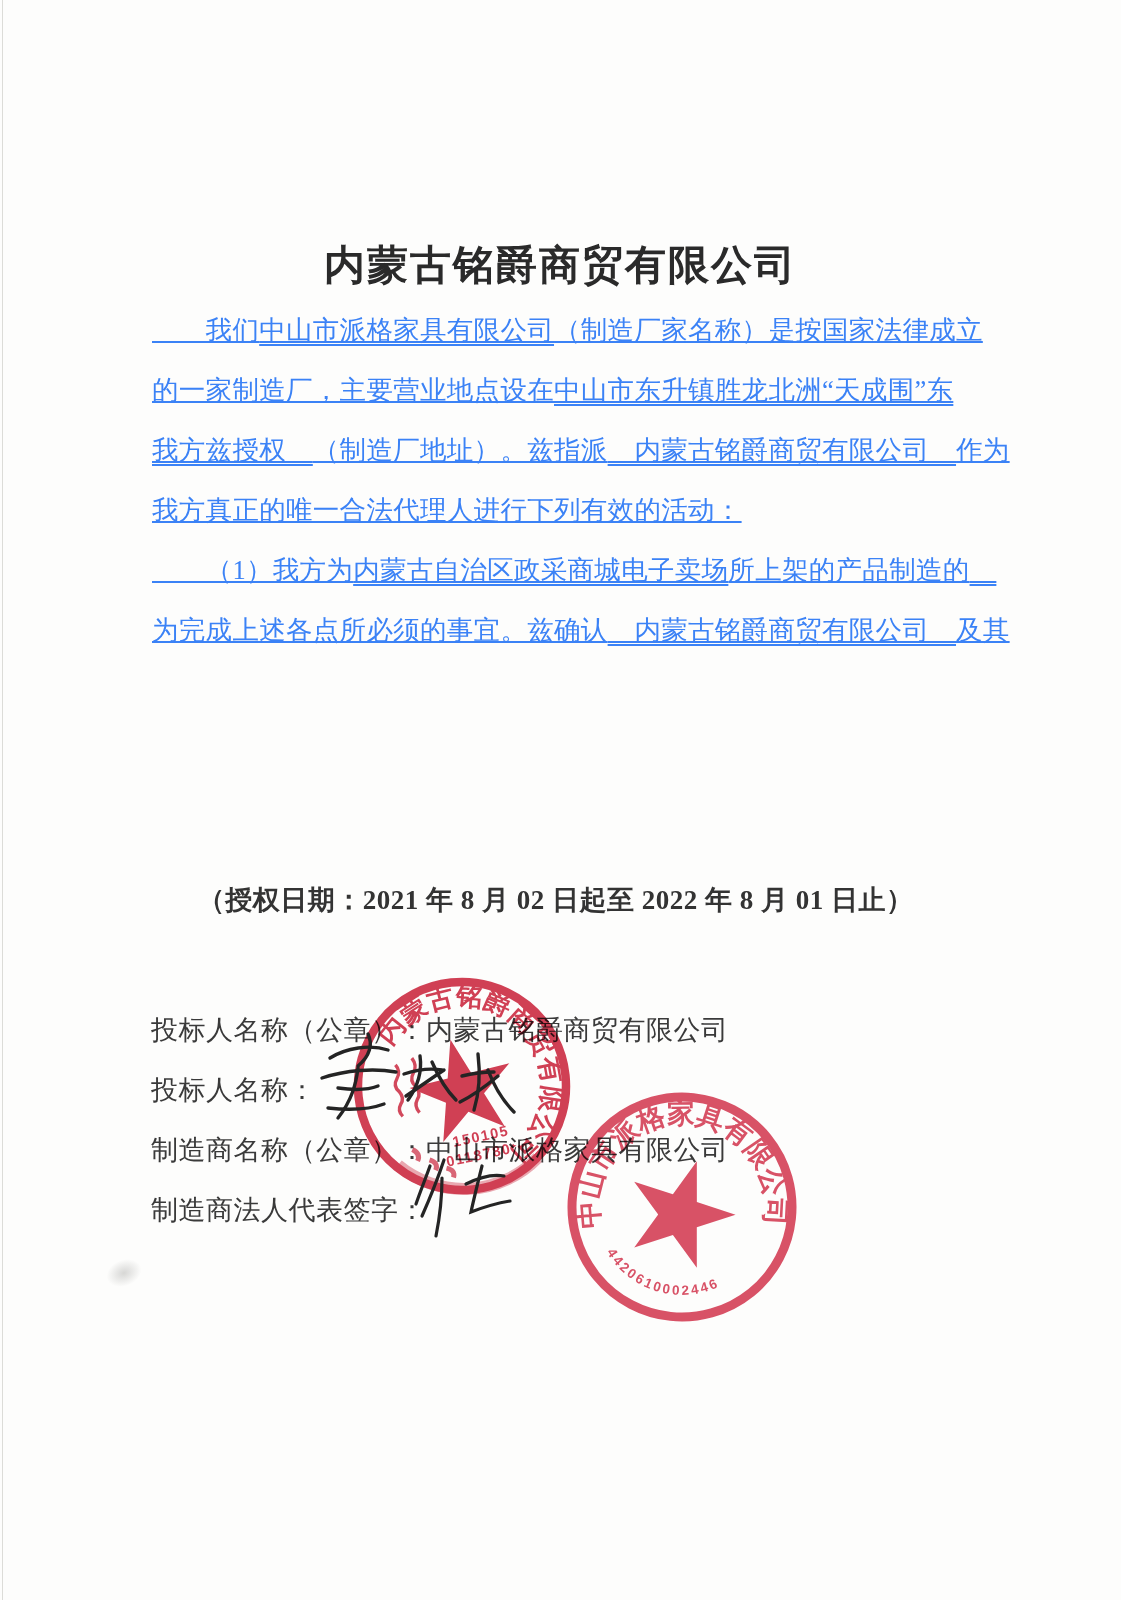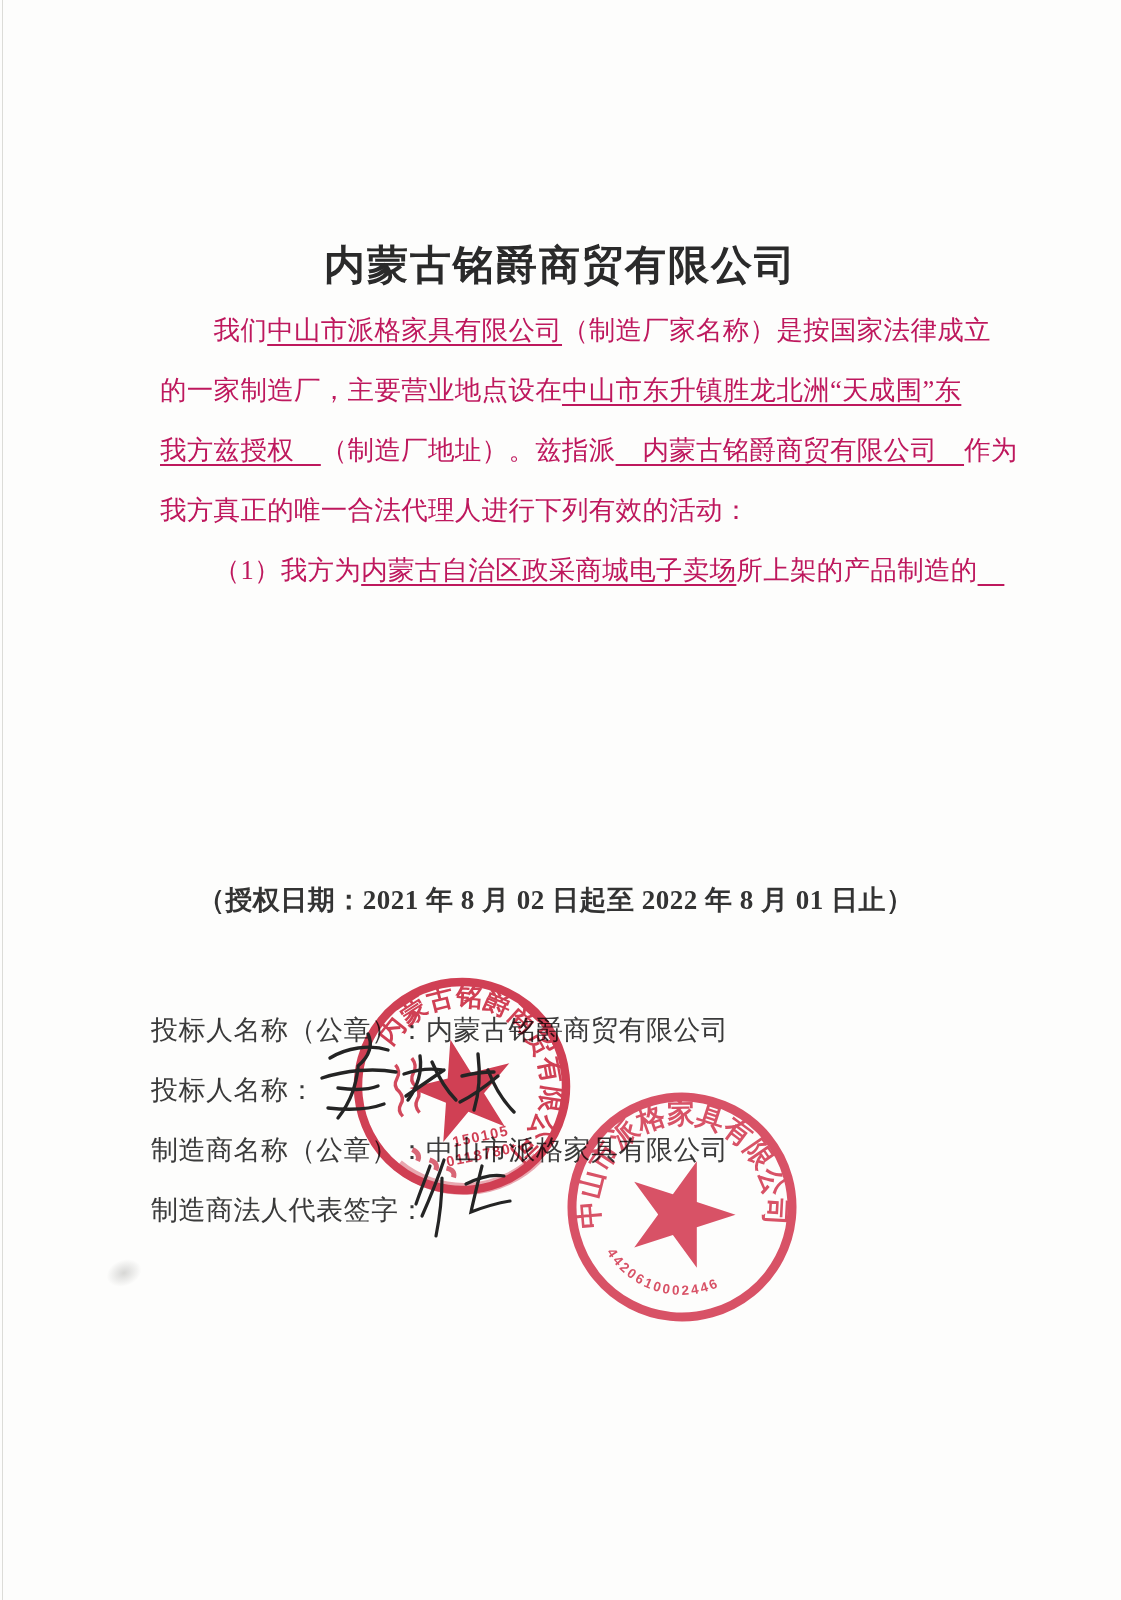--- a/index.html
+++ b/index.html
@@ -19,22 +19,23 @@
     position:absolute; left:2px; top:0; bottom:0; width:1px;
     background:#dcdcd8;
   }
   .doc-title {
     position:absolute; left:0; top:236px; width:1121px; height:58px;
     line-height:58px; text-align:center;
     font-size:41px; font-weight:bold; letter-spacing:2px;
     color:#2a2a2a; white-space:nowrap;
   }
   .body-block {
-    position:absolute; left:160px; top:300px; width:845px;
-    color:#be185d;
+    position:absolute; left:152px; top:300px; width:845px;
+    color:#3b82f6;
+    text-decoration:underline;
   }
   .body-line {
     height:60px; line-height:60px; font-size:26.5px;
     white-space:nowrap; letter-spacing:0.3px;
   }
   .body-line .u {
     text-decoration:underline;
     text-underline-offset:5px;
     text-decoration-thickness:1.5px;
   }
@@ -79,20 +80,21 @@
 <div class="page">
 
   <div class="doc-title">内蒙古铭爵商贸有限公司</div>
 
   <div class="body-block">
       <div class="body-line"><span>　　我们</span><span class="u">中山市派格家具有限公司</span><span>（制造厂家名称）是按国家法律成立</span></div>
       <div class="body-line"><span>的一家制造厂，主要营业地点设在</span><span class="u">中山市东升镇胜龙北洲“天成围”东</span></div>
       <div class="body-line"><span class="u">我方兹授权　</span><span>（制造厂地址）。兹指派</span><span class="u">　内蒙古铭爵商贸有限公司　</span><span>作为</span></div>
       <div class="body-line"><span>我方真正的唯一合法代理人进行下列有效的活动：</span></div>
       <div class="body-line"><span>　　（1）我方为</span><span class="u">内蒙古自治区政采商城电子卖场</span><span>所上架的产品制造的</span><span class="u">　</span></div>
+      <div class="body-line"><span>为完成上述各点所必须的事宜。兹确认</span><span class="u">　内蒙古铭爵商贸有限公司　</span><span>及其</span></div>
     </div>
 
   <div class="date-line">（授权日期：2021 年 8 月 02 日起至 2022 年 8 月 01 日止）</div>
 
   <div class="sign-block">
     <div class="sign-line">投标人名称（公章）：内蒙古铭爵商贸有限公司</div>
     <div class="sign-line">投标人名称：</div>
     <div class="sign-line">制造商名称（公章）：中山市派格家具有限公司</div>
     <div class="sign-line">制造商法人代表签字：</div>
   </div>

